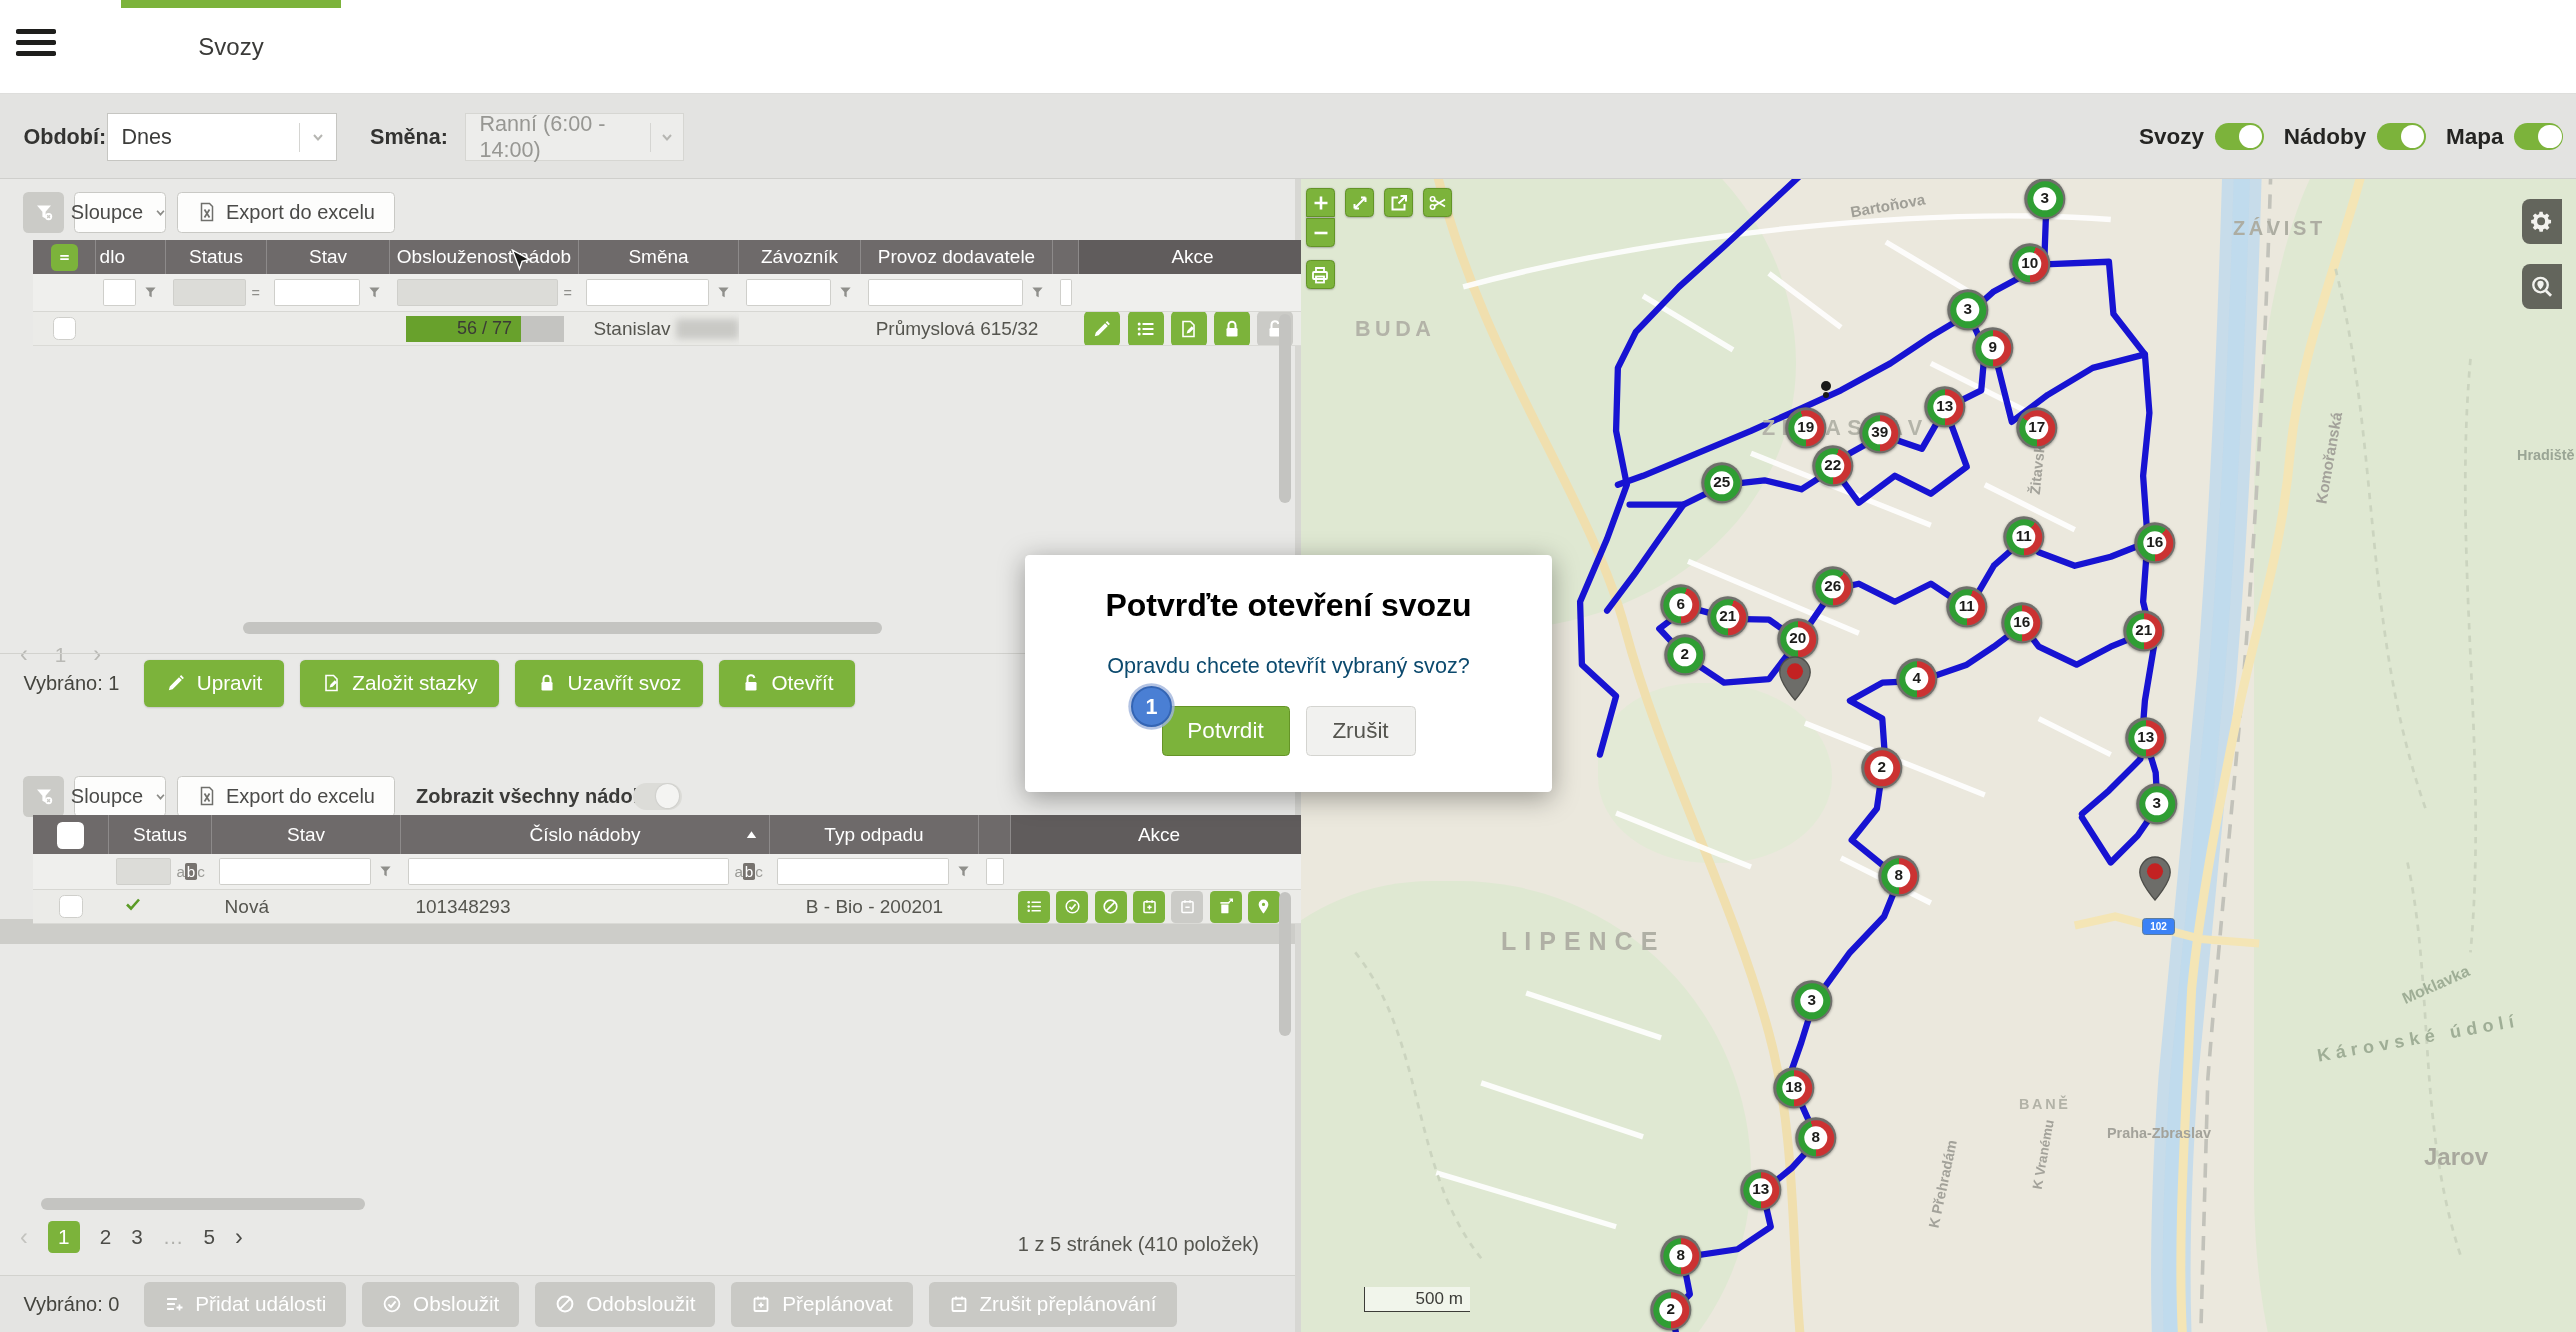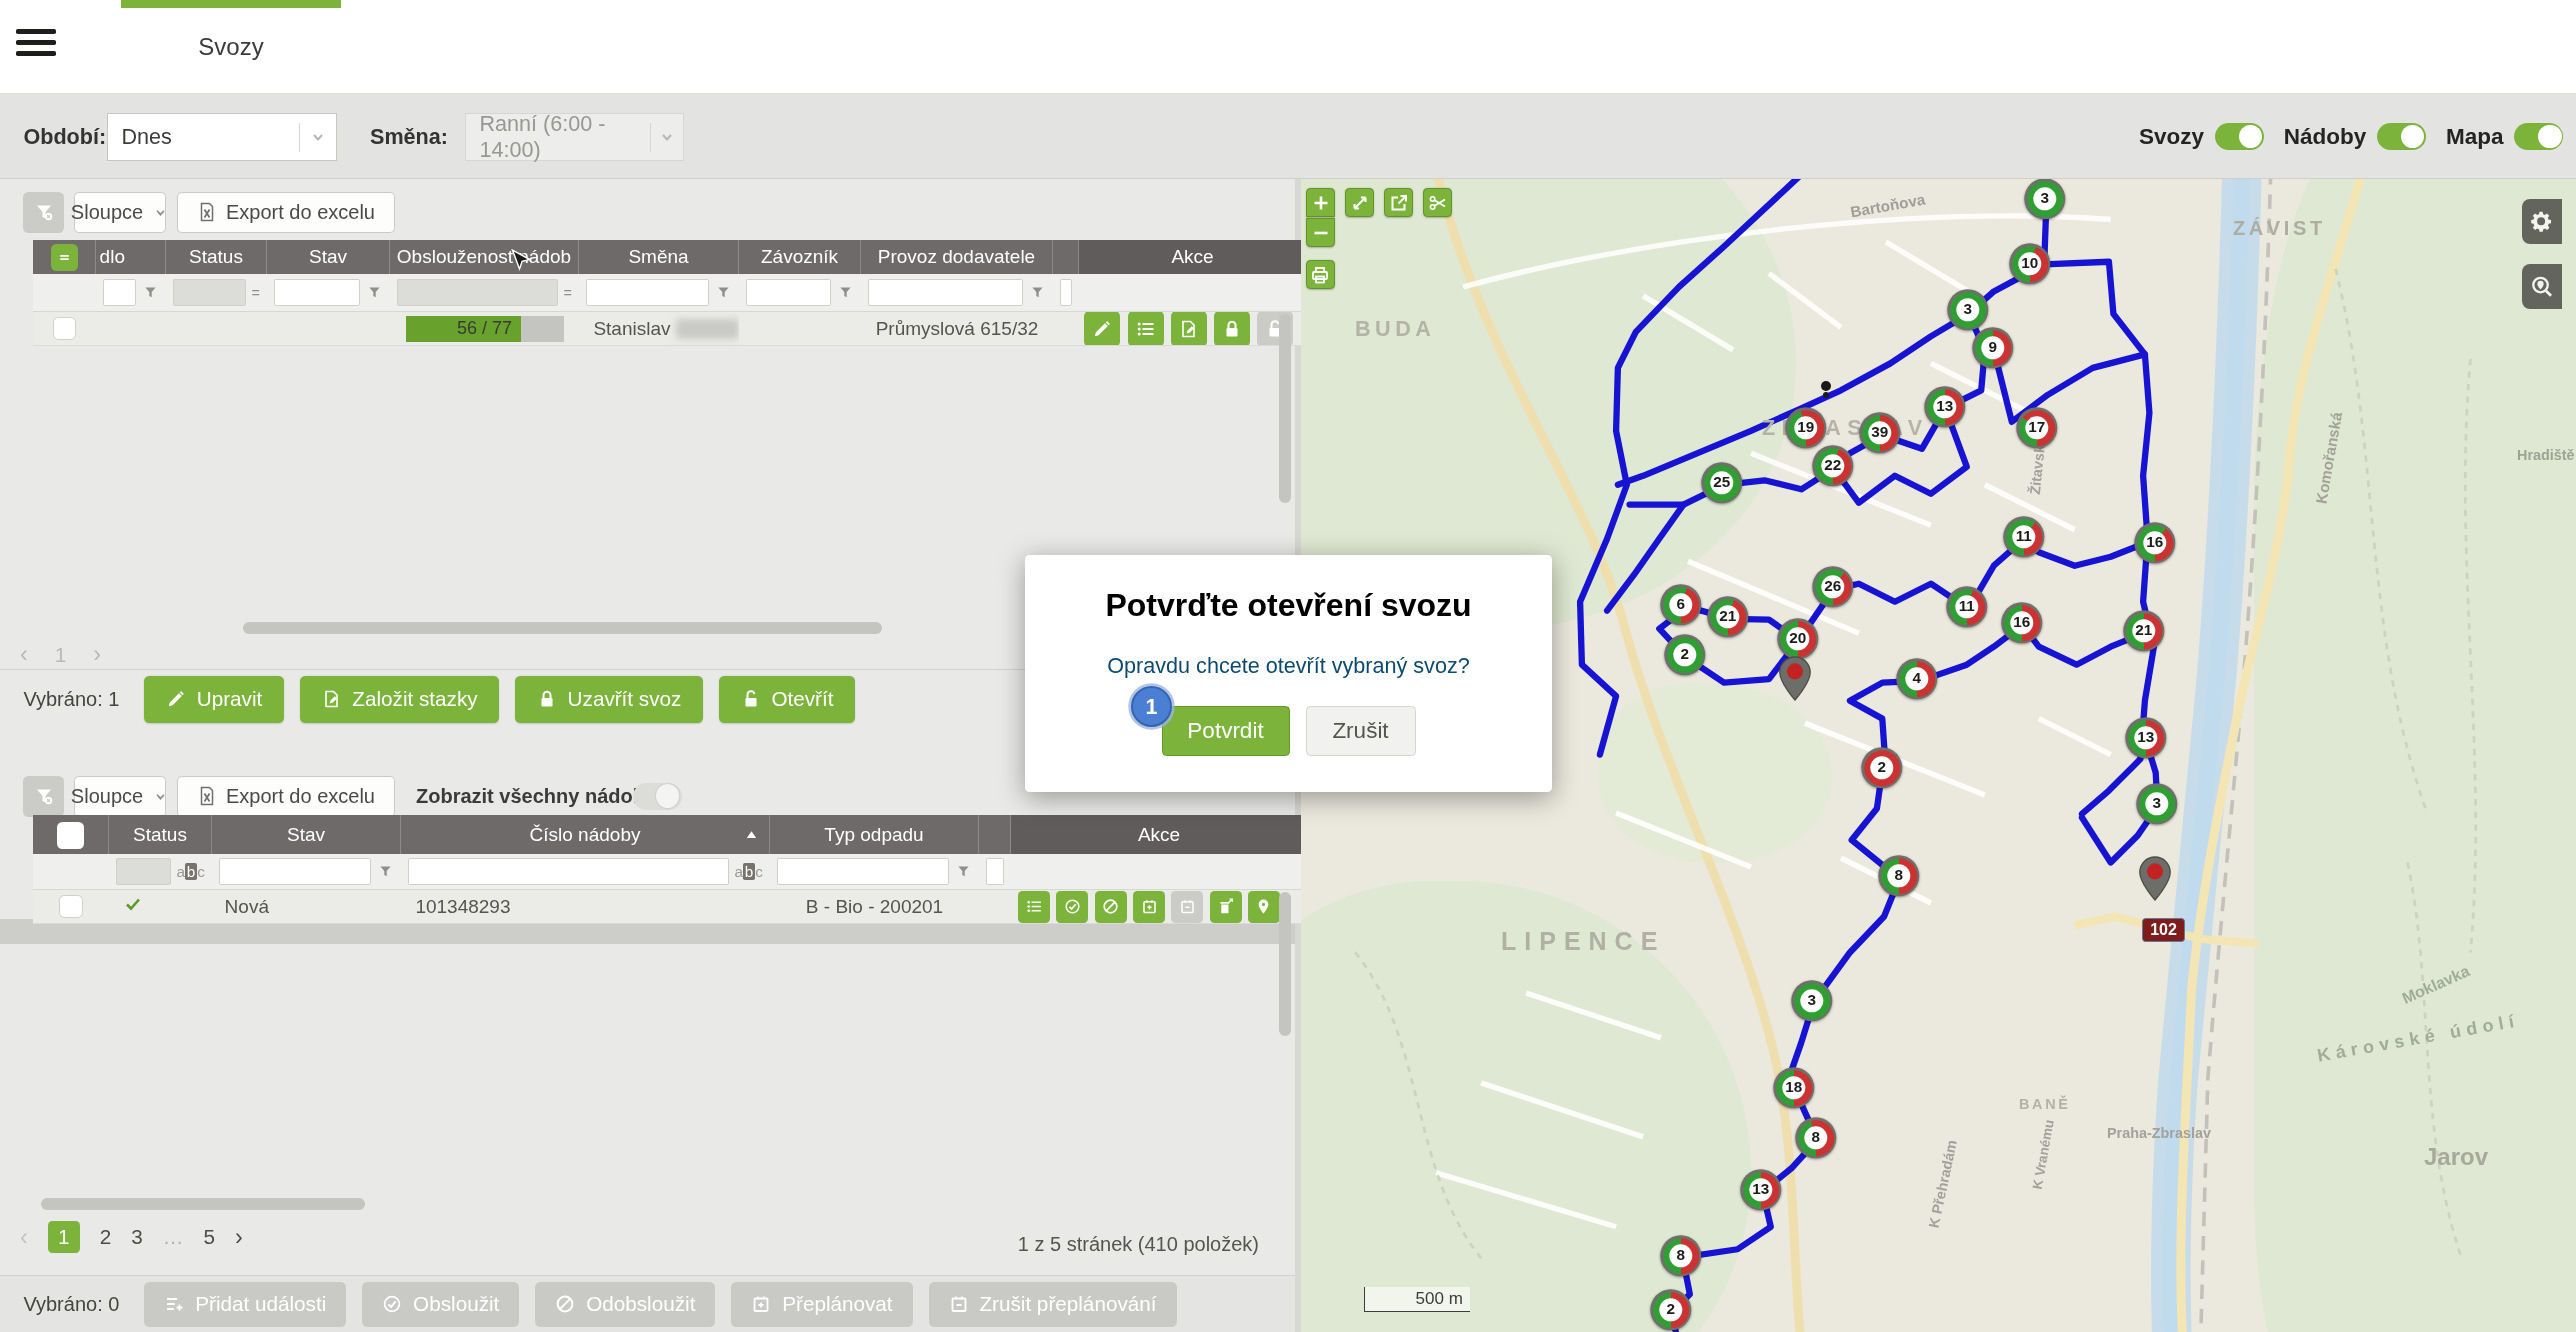--- a/index.html
+++ b/index.html
@@ -83,21 +83,21 @@
   .map { position:absolute; left:1301px; top:179px; width:1275px; height:1153px; background:#ebe8dd; overflow:hidden; }
   .blob { position:absolute; background:#dfe8d2; border-radius:45% 55% 50% 50%; }
   .maplabel { position:absolute; white-space:nowrap; font-weight:bold; }
   .marker { position:absolute; width:41px; height:41px; border-radius:50%; background:#6f6f6b; box-shadow:0 0.9px 2.7px rgba(0,0,0,.4); display:flex; align-items:center; justify-content:center; transform:translate(-20.7px,-20.7px); }
   .marker .ring { width:36px; height:36px; border-radius:50%; display:flex; align-items:center; justify-content:center; }
   .marker .core { width:23.4px; height:23.4px; border-radius:50%; background:#fff; display:flex; align-items:center; justify-content:center; font-size:15.3px; font-weight:bold; color:#1c1c1a; }
   .pin { position:absolute; width:34px; height:45px; transform:translate(-17px,-43px); }
   .mapbtn { position:absolute; width:29px; height:29px; background:#7cb33b; border:0.9px solid #639427; border-radius:4.5px; color:#fff; display:flex; align-items:center; justify-content:center; cursor:pointer; box-shadow:0 0.9px 1.8px rgba(0,0,0,.25); }
   .mapbtn-dark { position:absolute; width:40px; height:45px; background:rgba(72,72,66,.82); border-radius:8px 0 0 8px; color:#f2f2ee; display:flex; align-items:center; justify-content:center; cursor:pointer; }
   .scalebar { position:absolute; width:106px; height:25px; border-left:1.8px solid #3c3c38; border-bottom:1.8px solid #3c3c38; background:rgba(255,255,255,.55); font-size:17px; color:#3c3c38; display:flex; align-items:center; justify-content:flex-end; padding-right:7.2px; }
-  .roadbadge { position:absolute; background:#7f1d1d; color:#fff; font-size:16px; font-weight:bold; padding:1.8px 7.2px; border-radius:3.6px; border:0.9px solid #5d7d9e; }
+  .roadbadge { position:absolute; background:#3b82f6; color:#fff; font-size:10px; font-weight:bold; padding:1.8px 7.2px; border-radius:3.6px; border:0.9px solid #5d7d9e; }
   .poi-black { position:absolute; width:10px; height:18px; }
   .poi-black i { display:block; background:#1a1a18; border-radius:50%; }
 
   
   .modal { position:absolute; left:1025px; top:555px; width:527px; height:237px; background:#fff; border-radius:4.5px; box-shadow:0 5.4px 27px rgba(0,0,0,.35); z-index:20; }
   .modal h1 { text-align:center; margin-top:32px; font-size:32px; color:#000000; }
   .modal p { text-align:center; margin-top:29px; font-size:21.6px; color:#0c4a6e; }
   .modal .btns { display:flex; justify-content:center; gap:16px; margin-top:27px; }
   .btn-confirm { width:128px; height:50px; background:#7cb33b; border:0.9px solid #659427; border-radius:4.5px; color:#fff; font-size:22.5px; font-family:inherit; cursor:pointer; }
   .btn-cancel { width:110px; height:50px; background:#f1f1ef; border:0.9px solid #d4d4d0; border-radius:4.5px; color:#55554f; font-size:22.5px; font-family:inherit; cursor:pointer; }
@@ -844,21 +844,21 @@
     <div class="hscroll" style="top:441px;width:1275px">
         <div class="hthumb" style="left:234px;width:639px"></div>
       </div>
 
     <div class="pager" style="top:462px">
       <span class="arrow">‹</span>
       <span>1</span>
       <span class="arrow">›</span>
     </div>
 
-    <div class="actionbar" style="top:490px;height:59px">
+    <div class="actionbar" style="top:474px;height:59px">
       <span class="sel-label">Vybráno: 1</span>
       <span id="svozy-actions" style="display:flex;gap:16px">
           <button class="btn-green">
             <svg class="ic" viewBox="0 0 22 22" width="20" height="20">
               <use href="#i-pencil"></use>
             </svg>
             <span>Upravit</span>
           </button>
           <button class="btn-green">
             <svg class="ic" viewBox="0 0 22 22" width="20" height="20">

